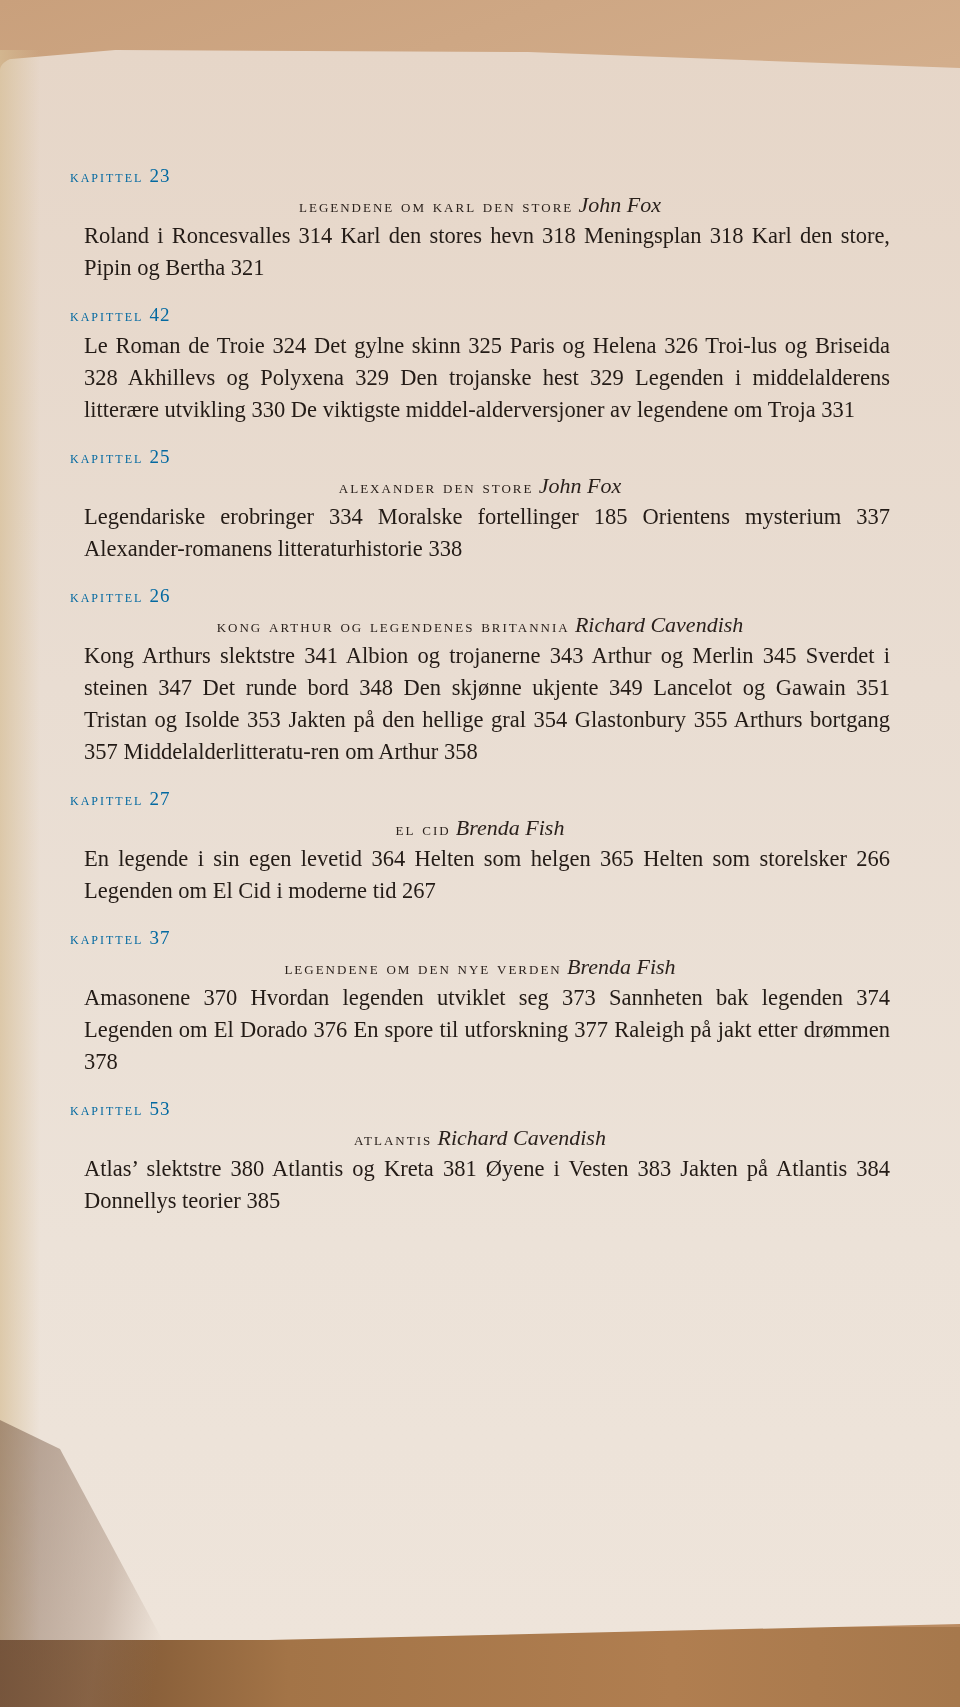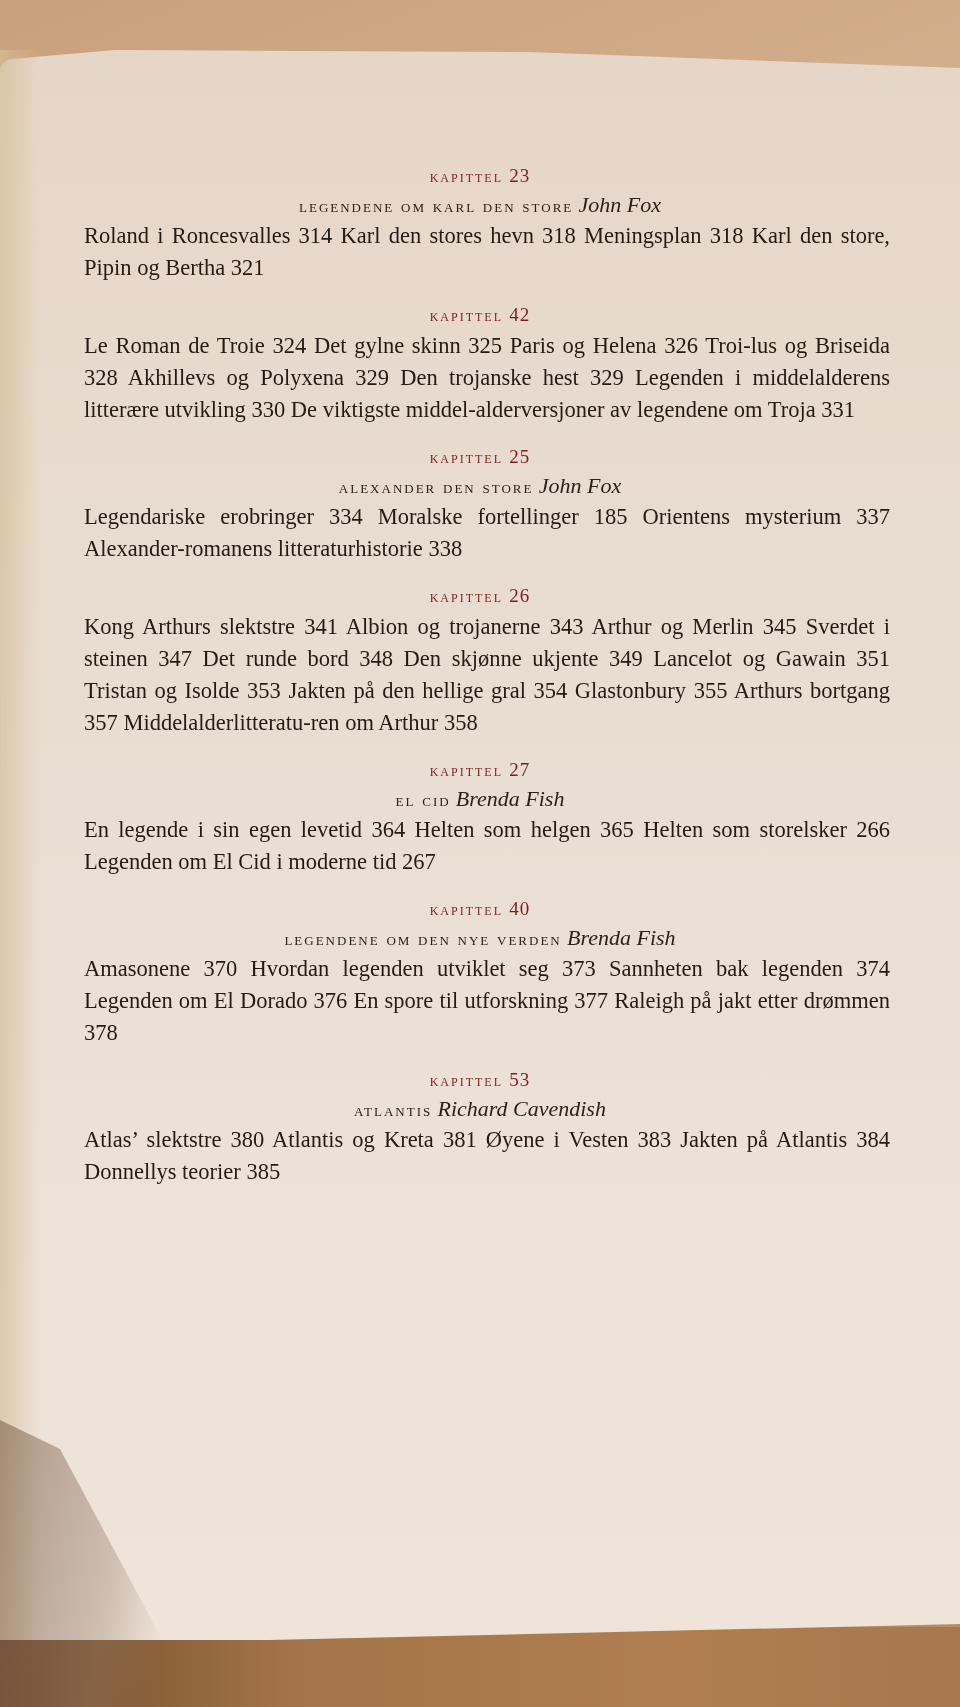--- a/index.html
+++ b/index.html
@@ -25,22 +25,22 @@
   .hand-shadow {
     position: absolute; left: 0; top: 1420px; width: 200px; height: 290px;
     background: linear-gradient(100deg, rgba(120,90,70,0.55) 0%, rgba(150,120,100,0.35) 55%, rgba(150,120,100,0) 80%);
     clip-path: polygon(0 0, 30% 10%, 100% 100%, 0 100%);
   }
   .toc {
     position: absolute; left: 70px; top: 165px; width: 820px; color: #2a211c;
   }
   .chapter { margin-bottom: 20px; }
   .chapter-label {
-    text-align: center; font-size: 17px; letter-spacing: 2px; font-variant: small-caps;
-    text-transform: lowercase; margin-bottom: 4px; color: #7f1d1d;
+    text-align: left; font-size: 17px; letter-spacing: 2px; font-variant: small-caps;
+    text-transform: lowercase; margin-bottom: 4px; color: #0369a1;
   }
   .chapter-label .num { text-transform: none; letter-spacing: 1px; font-size: 19px; }
   .chapter-title-line { font-size: 21px; line-height: 28px; text-align: center; }
   .chapter-title {
     font-variant: small-caps; text-transform: lowercase; letter-spacing: 2px; font-size: 19px;
   }
   .author { font-style: italic; font-size: 22px; }
   .sections {
     margin-left: 14px; font-size: 22.5px; line-height: 32px; text-align: justify; color: #231b16;
   }
@@ -83,39 +83,43 @@
       <span class="author">John Fox</span>
     </div>
     <div class="sections">Legendariske erobringer 334 Moralske fortellinger 185 Orientens mysterium 337 Alexander-romanens litteraturhistorie 338</div>
   </div>
 
   <div class="chapter">
     <div class="chapter-label">
       <span>KAPITTEL</span>
       <span class="num">26</span>
     </div>
+    <div class="chapter-title-line">
+      <span class="chapter-title">KONG ARTHUR OG LEGENDENES BRITANNIA</span>
+      <span class="author">Richard Cavendish</span>
+    </div>
     <div class="sections">Kong Arthurs slektstre 341 Albion og trojanerne 343 Arthur og Merlin 345 Sverdet i steinen 347 Det runde bord 348 Den skjønne ukjente 349 Lancelot og Gawain 351 Tristan og Isolde 353 Jakten på den hellige gral 354 Glastonbury 355 Arthurs bortgang 357 Middelalderlitteratu-ren om Arthur 358</div>
   </div>
 
   <div class="chapter">
     <div class="chapter-label">
       <span>KAPITTEL</span>
       <span class="num">27</span>
     </div>
     <div class="chapter-title-line">
       <span class="chapter-title">EL CID</span>
       <span class="author">Brenda Fish</span>
     </div>
     <div class="sections">En legende i sin egen levetid 364 Helten som helgen 365 Helten som storelsker 266 Legenden om El Cid i moderne tid 267</div>
   </div>
 
   <div class="chapter">
     <div class="chapter-label">
       <span>KAPITTEL</span>
-      <span class="num">40</span>
+      <span class="num">37</span>
     </div>
     <div class="chapter-title-line">
       <span class="chapter-title">LEGENDENE OM DEN NYE VERDEN</span>
       <span class="author">Brenda Fish</span>
     </div>
     <div class="sections">Amasonene 370 Hvordan legenden utviklet seg 373 Sannheten bak legenden 374 Legenden om El Dorado 376 En spore til utforskning 377 Raleigh på jakt etter drømmen 378</div>
   </div>
 
   <div class="chapter">
     <div class="chapter-label">

